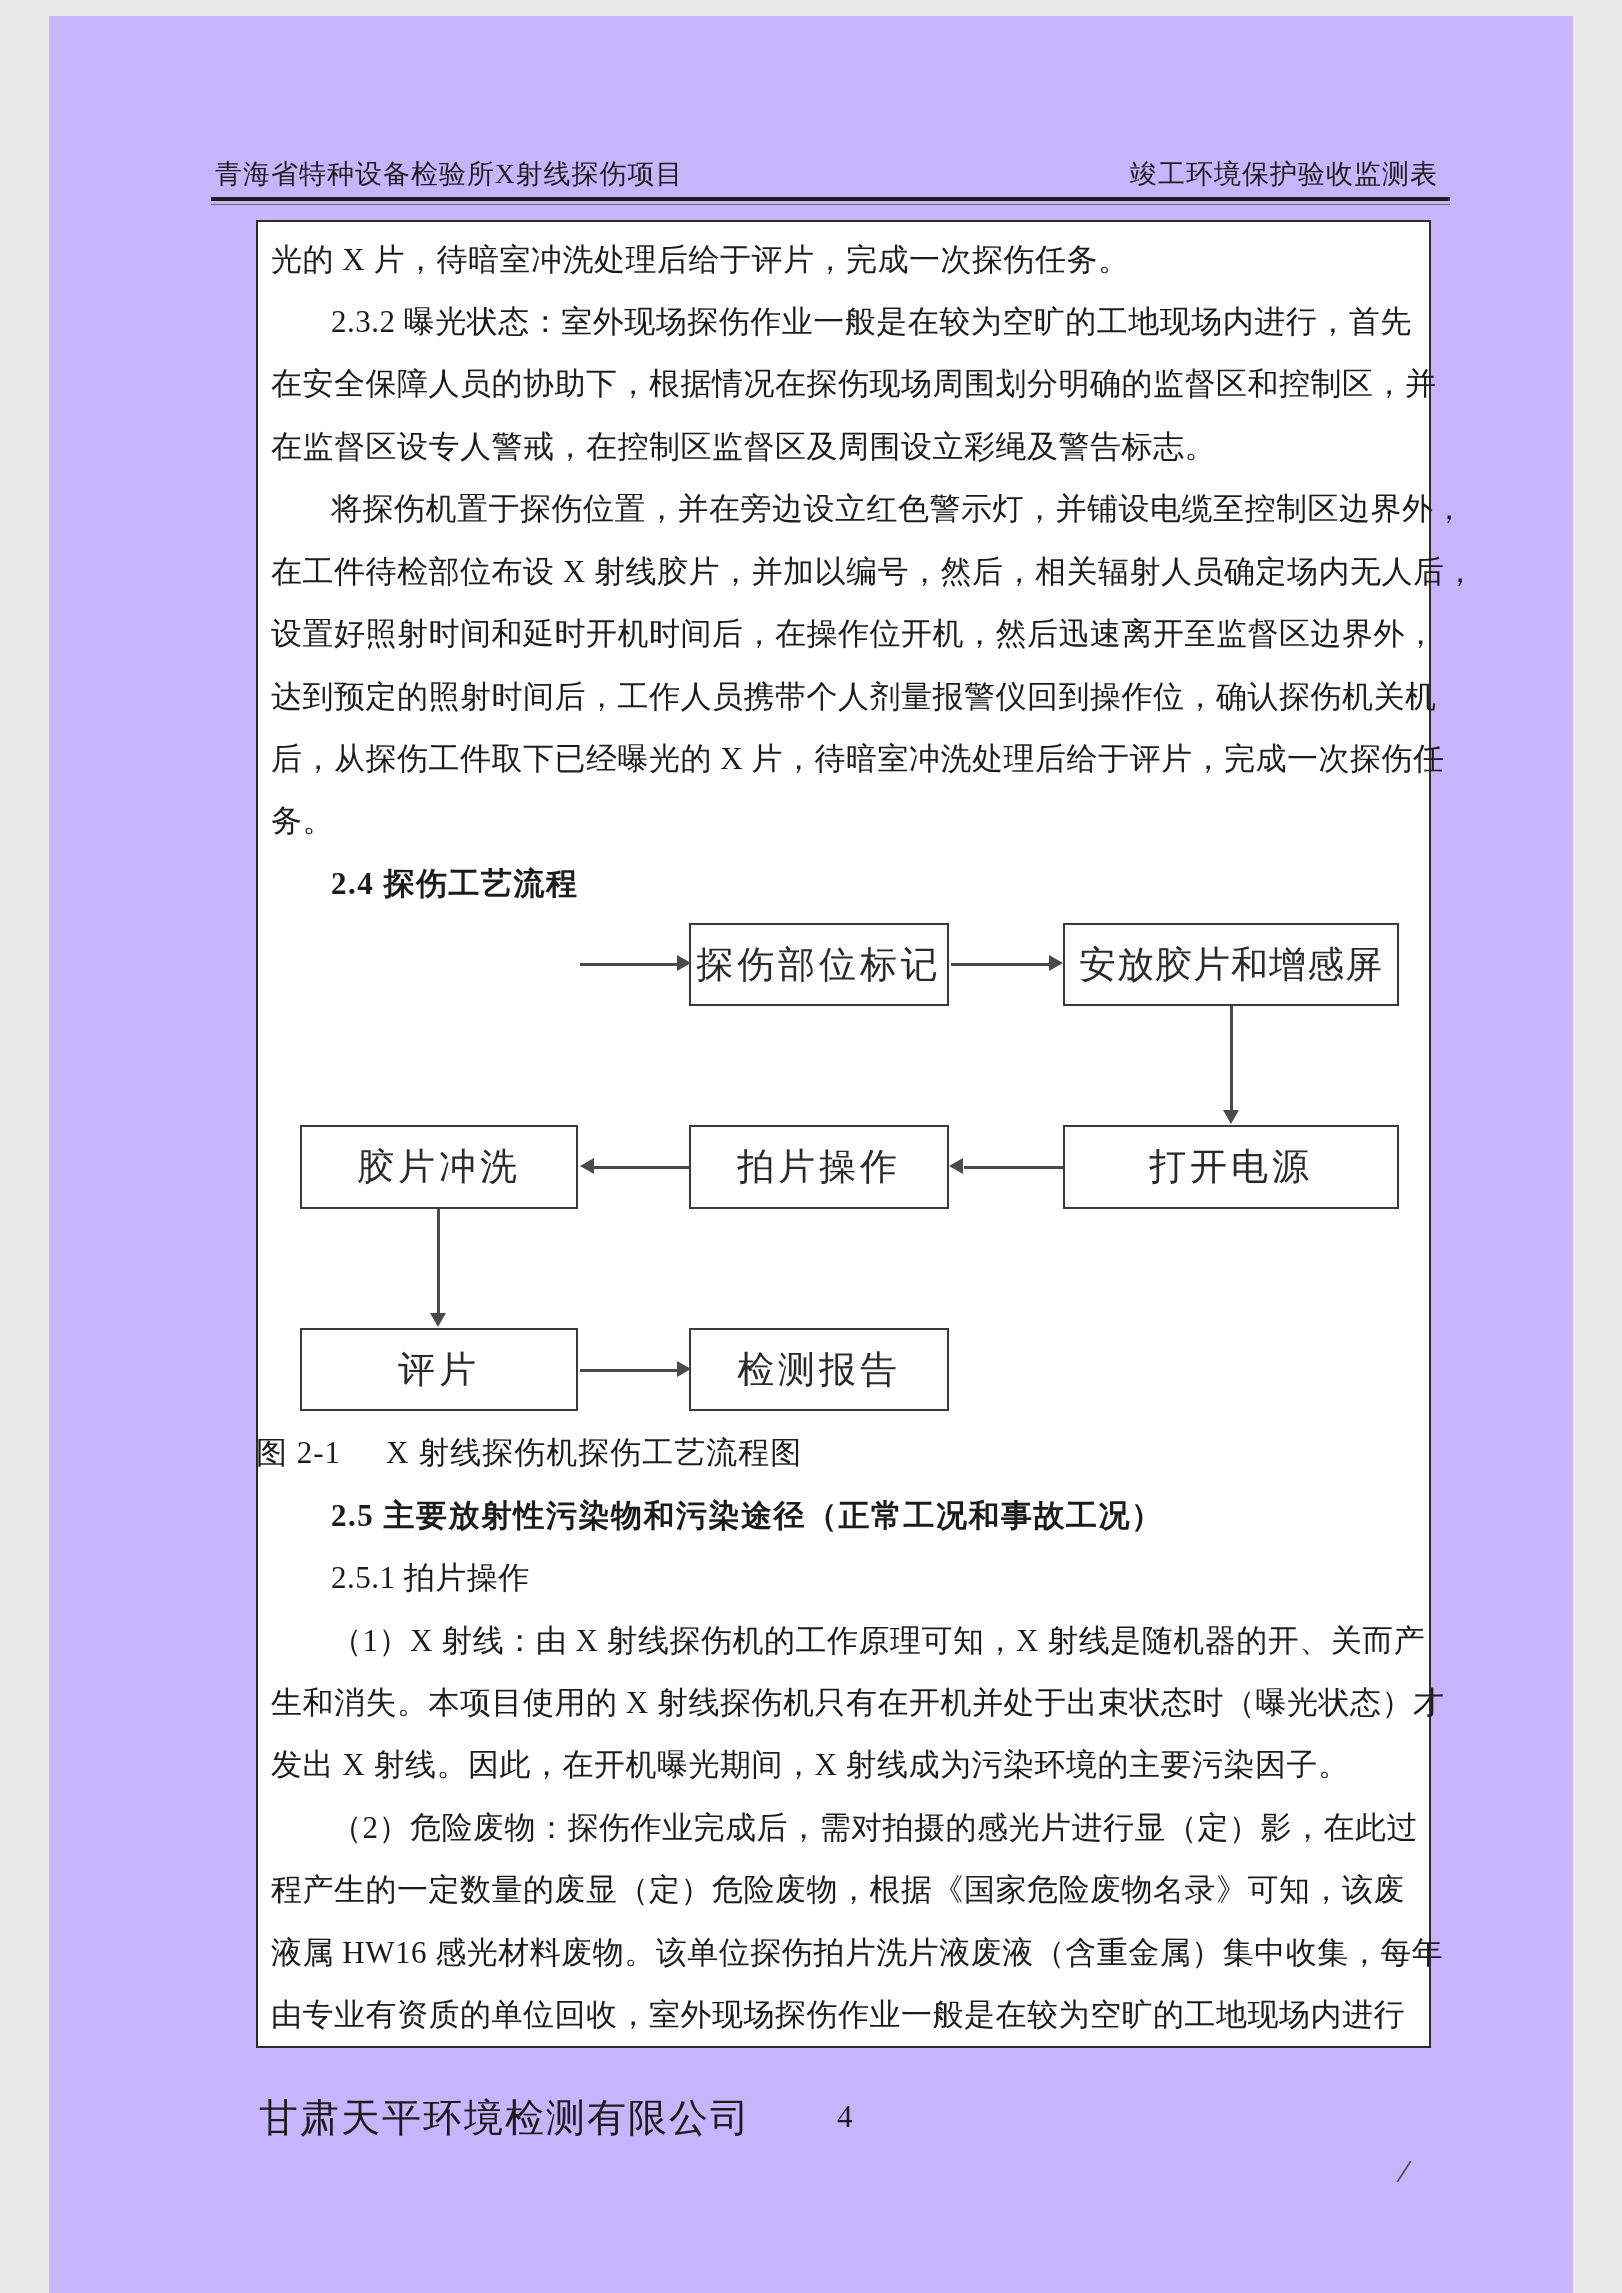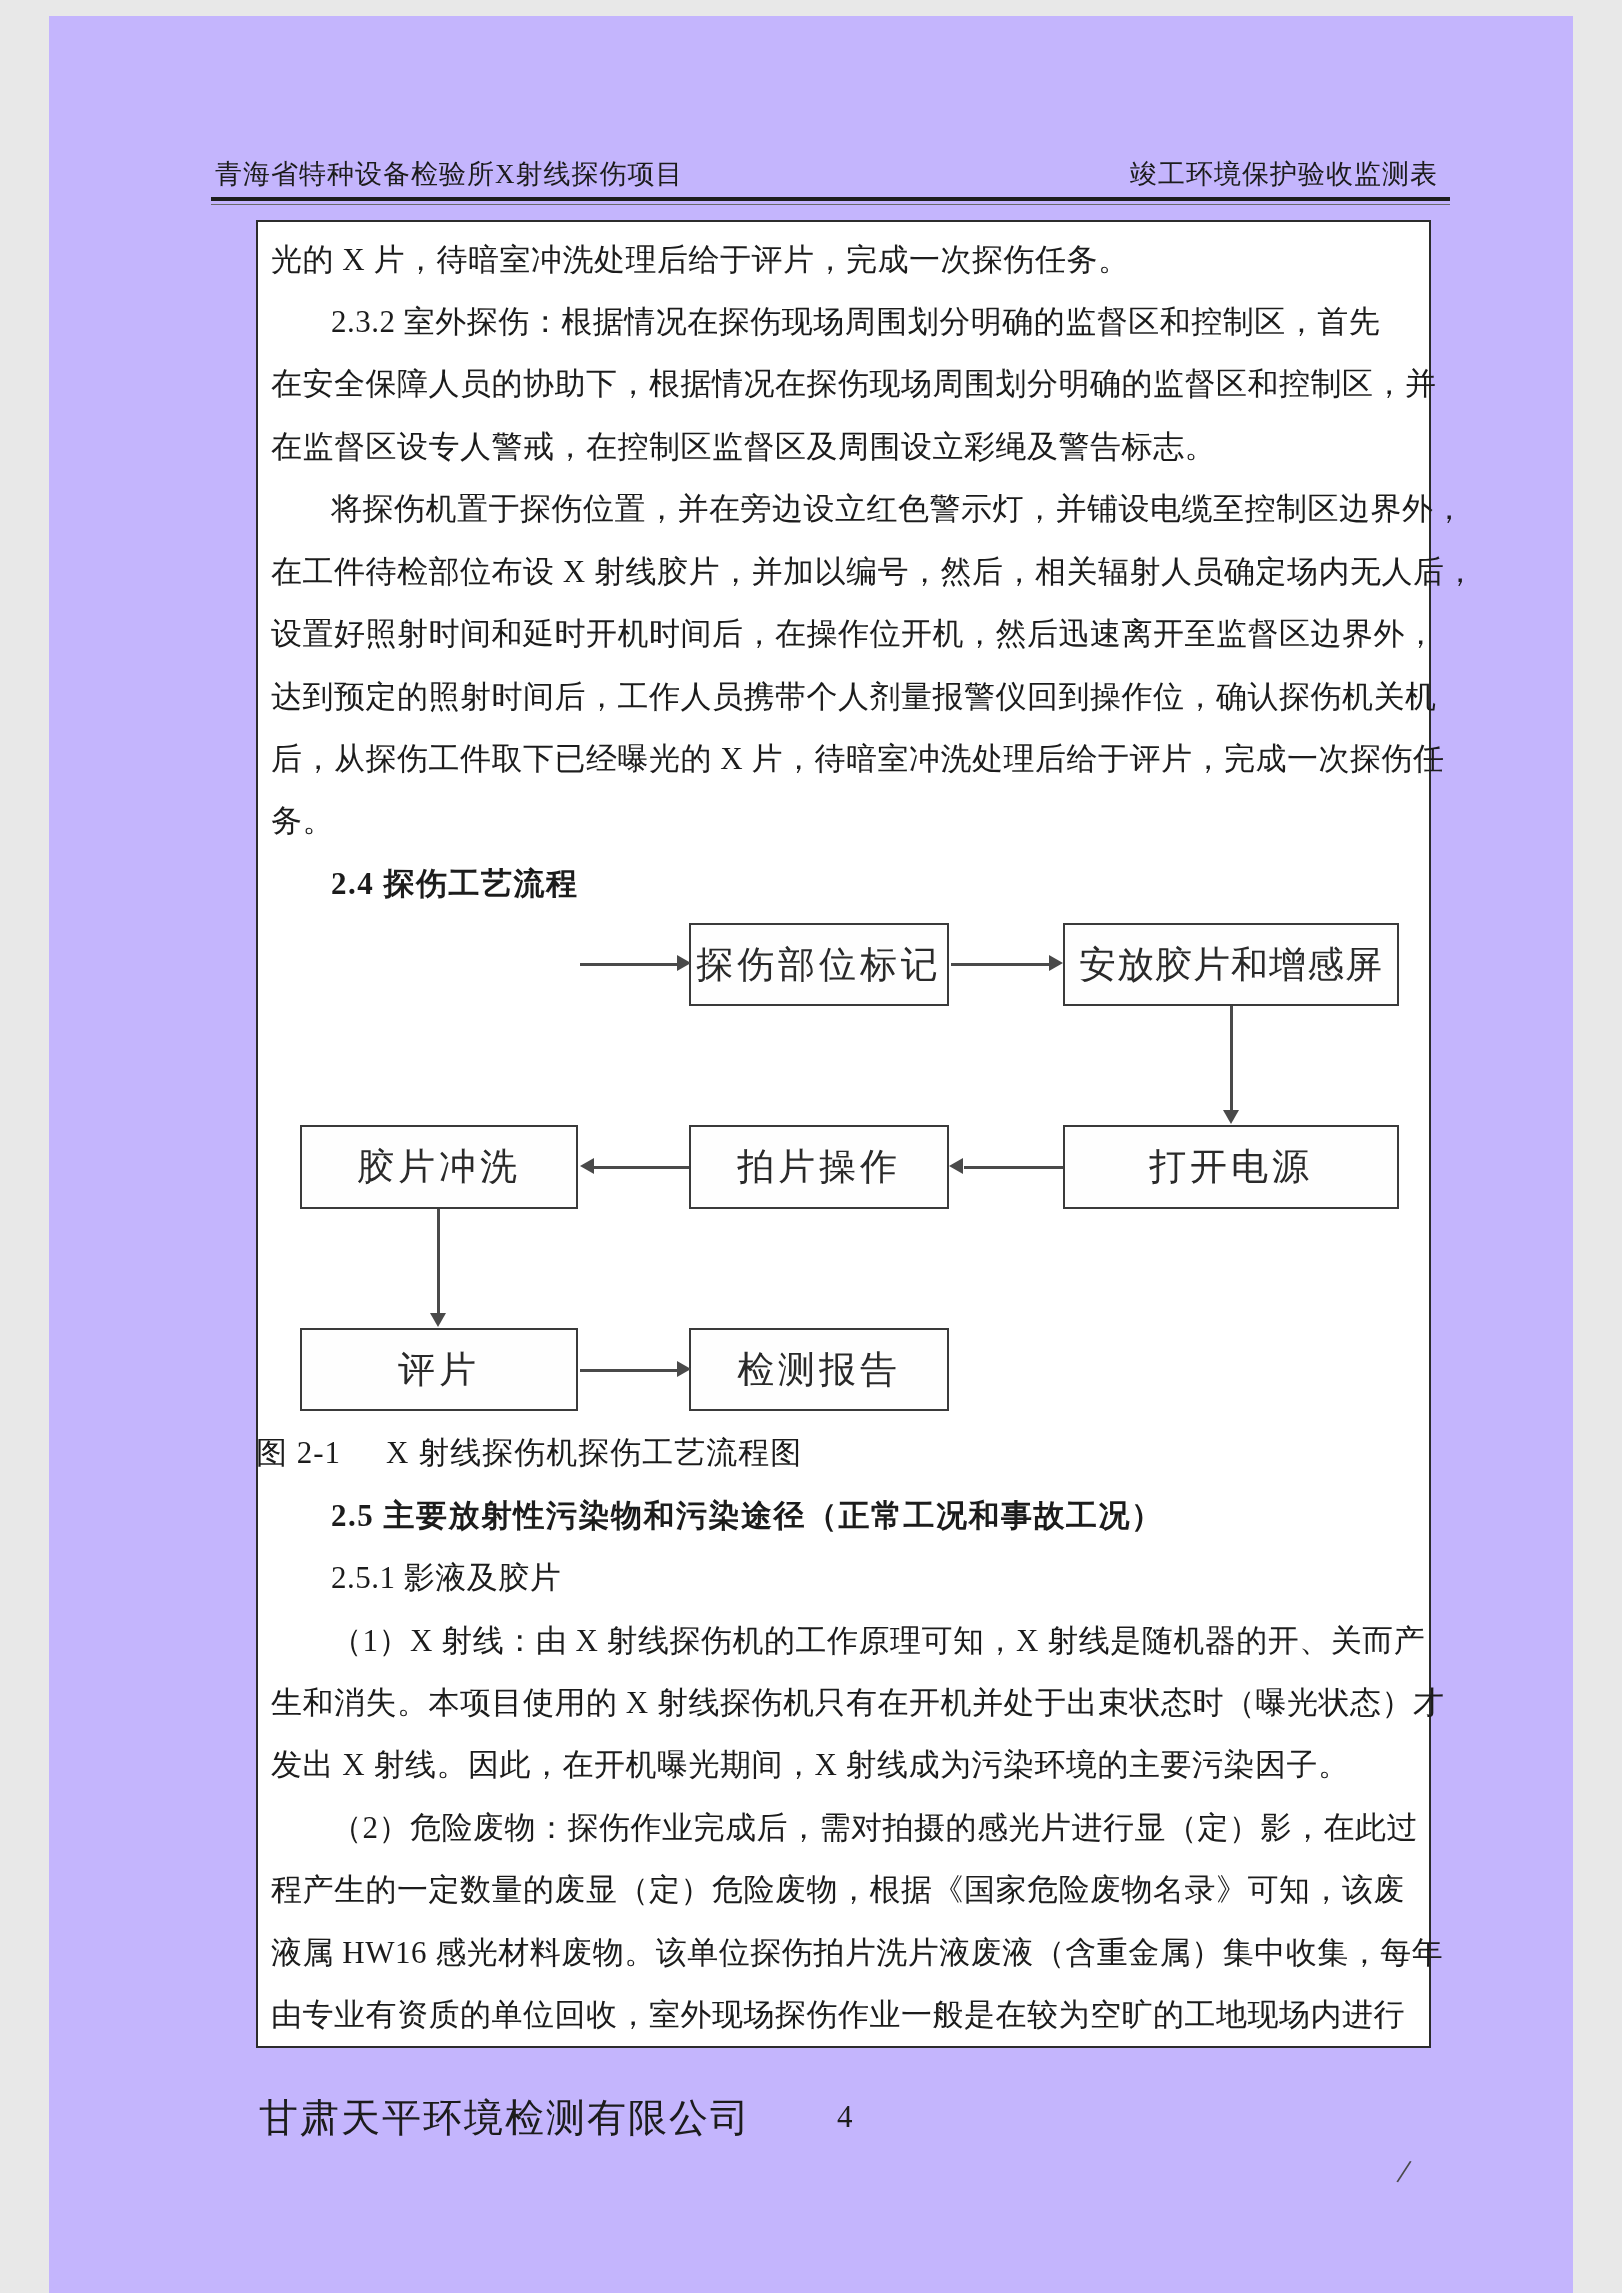--- a/index.html
+++ b/index.html
@@ -54,21 +54,21 @@
 <div class="page">
 
   <div class="hdr-left">青海省特种设备检验所X射线探伤项目</div>
   <div class="hdr-right">竣工环境保护验收监测表</div>
   <div class="hdr-rule"></div>
   <div class="hdr-rule2"></div>
 
   <div class="content-box"></div>
 
   <div class="bodyline" style="top:213px">光的 X 片，待暗室冲洗处理后给于评片，完成一次探伤任务。</div>
-  <div class="bodyline indent" style="top:275px">2.3.2 室外探伤：根据情况在探伤现场周围划分明确的监督区和控制区，首先</div>
+  <div class="bodyline indent" style="top:275px">2.3.2 曝光状态：室外现场探伤作业一般是在较为空旷的工地现场内进行，首先</div>
   <div class="bodyline" style="top:337px">在安全保障人员的协助下，根据情况在探伤现场周围划分明确的监督区和控制区，并</div>
   <div class="bodyline" style="top:400px">在监督区设专人警戒，在控制区监督区及周围设立彩绳及警告标志。</div>
   <div class="bodyline indent" style="top:462px">将探伤机置于探伤位置，并在旁边设立红色警示灯，并铺设电缆至控制区边界外，</div>
   <div class="bodyline" style="top:525px">在工件待检部位布设 X 射线胶片，并加以编号，然后，相关辐射人员确定场内无人后，</div>
   <div class="bodyline" style="top:650px">达到预定的照射时间后，工作人员携带个人剂量报警仪回到操作位，确认探伤机关机</div>
   <div class="bodyline" style="top:587px">设置好照射时间和延时开机时间后，在操作位开机，然后迅速离开至监督区边界外，</div>
   <div class="bodyline" style="top:712px">后，从探伤工件取下已经曝光的 X 片，待暗室冲洗处理后给于评片，完成一次探伤任</div>
   <div class="bodyline" style="top:774px">务。</div>
   <div class="bodyline indent bold" style="top:837px">2.4 探伤工艺流程</div>
 
@@ -101,21 +101,21 @@
   <div class="head-down" style="left:381px; top:1297px;"></div>
 
   <div class="hline" style="left:531px; top:1353px; width:98px;"></div>
   <div class="head-right" style="left:628px; top:1345px;"></div>
 
   <div class="caption">
     <span class="cap-label">图 2-1</span><span>X 射线探伤机探伤工艺流程图</span>
   </div>
 
   <div class="bodyline indent bold" style="top:1469px">2.5 主要放射性污染物和污染途径（正常工况和事故工况）</div>
-  <div class="bodyline indent" style="top:1531px">2.5.1 影液及胶片</div>
+  <div class="bodyline indent" style="top:1531px">2.5.1 拍片操作</div>
   <div class="bodyline indent" style="top:1594px">（1）X 射线：由 X 射线探伤机的工作原理可知，X 射线是随机器的开、关而产</div>
   <div class="bodyline" style="top:1656px">生和消失。本项目使用的 X 射线探伤机只有在开机并处于出束状态时（曝光状态）才</div>
   <div class="bodyline" style="top:1718px">发出 X 射线。因此，在开机曝光期间，X 射线成为污染环境的主要污染因子。</div>
   <div class="bodyline indent" style="top:1781px">（2）危险废物：探伤作业完成后，需对拍摄的感光片进行显（定）影，在此过</div>
   <div class="bodyline" style="top:1843px">程产生的一定数量的废显（定）危险废物，根据《国家危险废物名录》可知，该废</div>
   <div class="bodyline" style="top:1906px">液属 HW16 感光材料废物。该单位探伤拍片洗片液废液（含重金属）集中收集，每年</div>
   <div class="bodyline" style="top:1968px">由专业有资质的单位回收，室外现场探伤作业一般是在较为空旷的工地现场内进行</div>
 
   <div class="footer-company">甘肃天平环境检测有限公司</div>
   <div class="footer-page">4</div>

